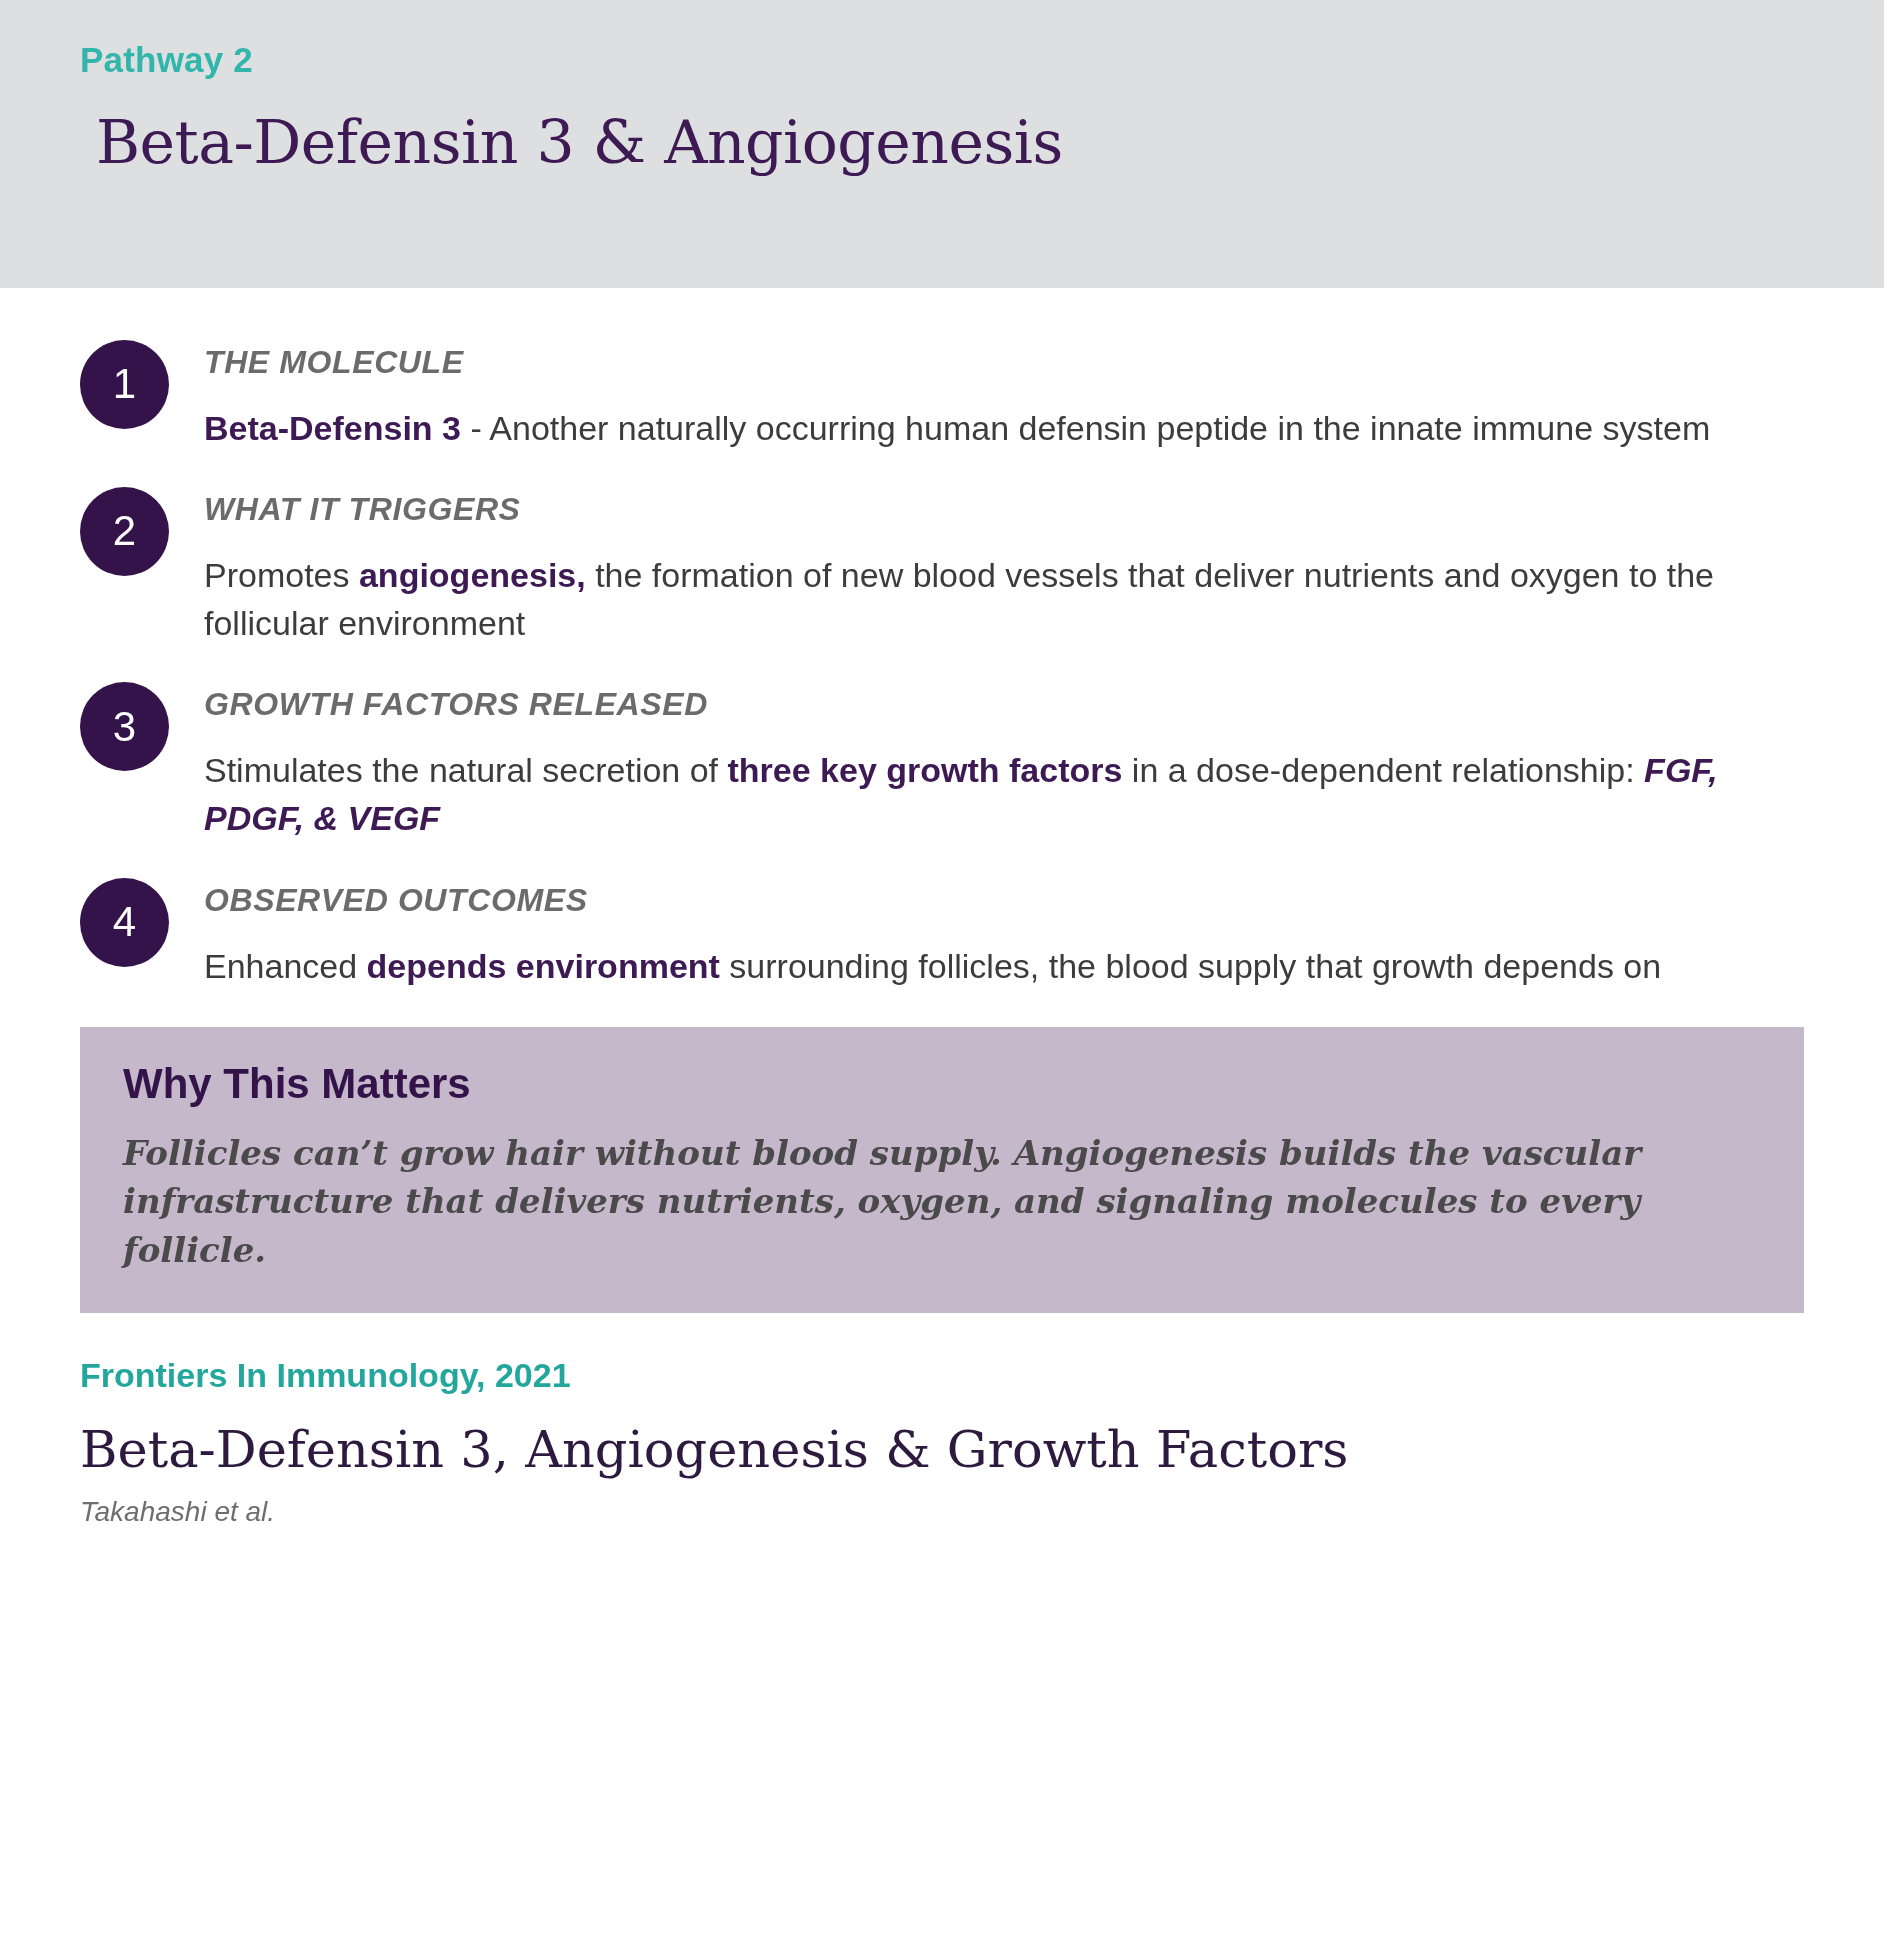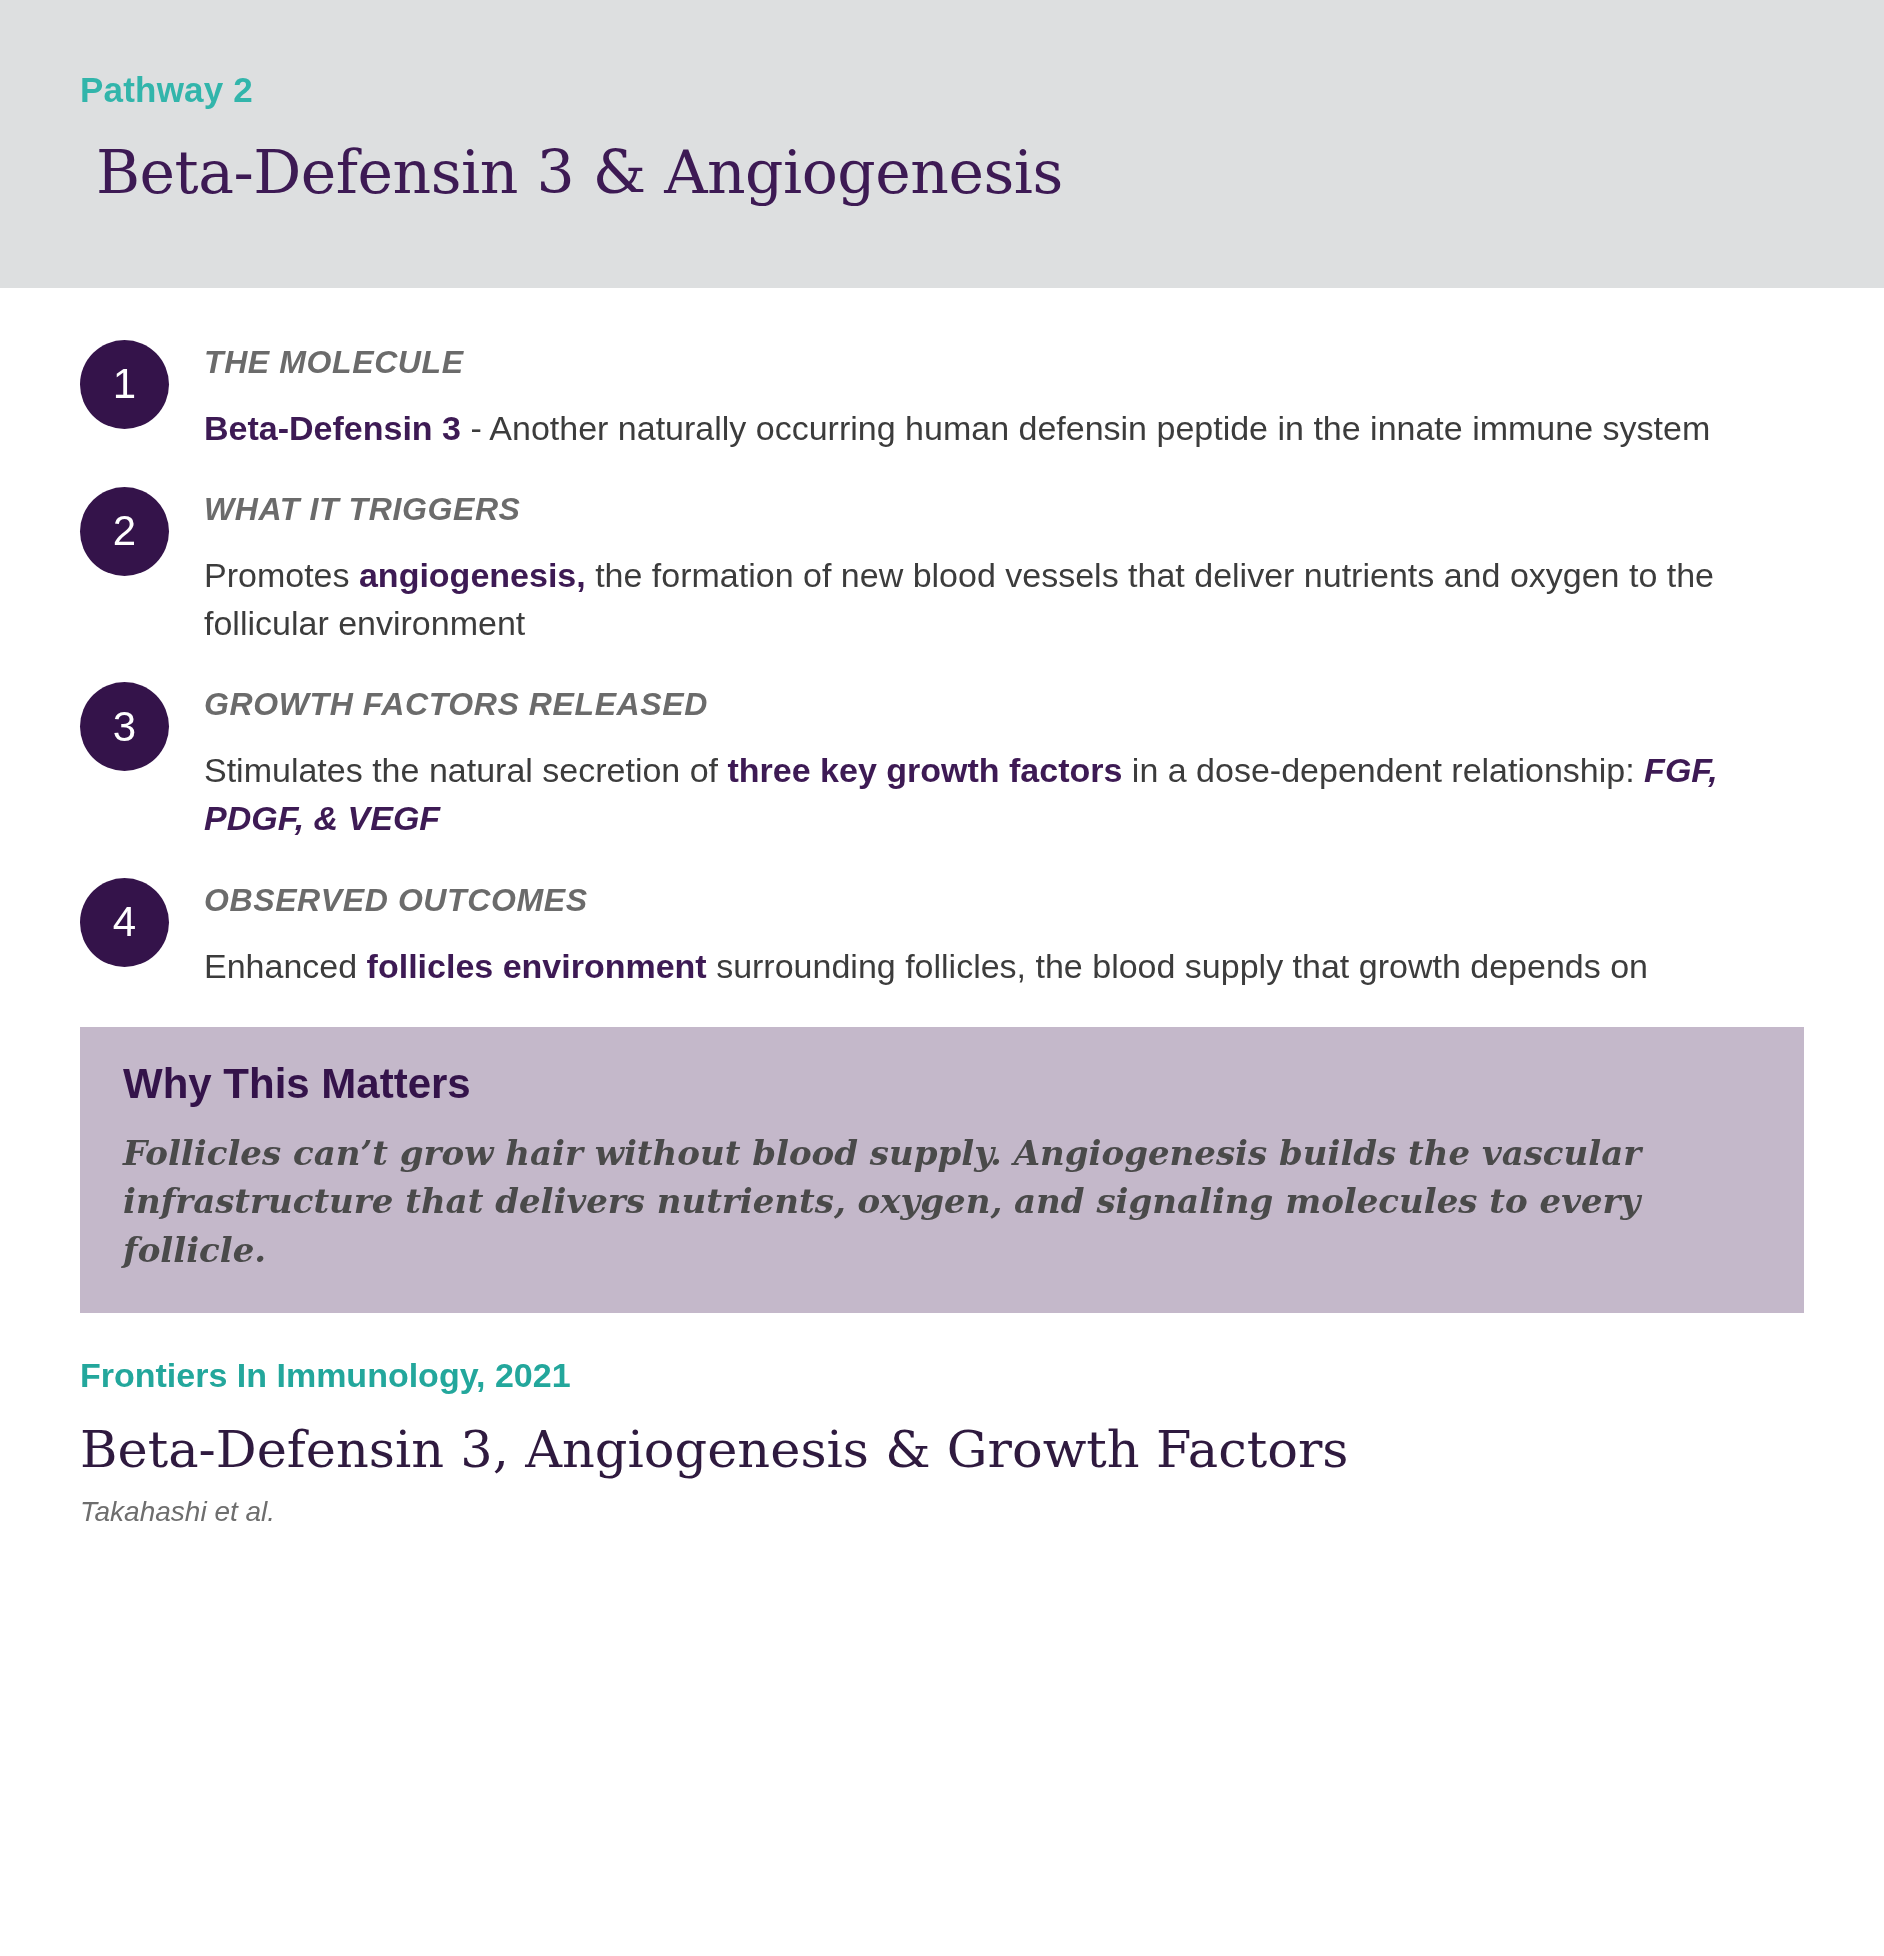--- a/index.html
+++ b/index.html
@@ -18,21 +18,21 @@
     position: relative;
     width: 1884px;
     height: 1956px;
     background: #ffffff;
     box-sizing: border-box;
   }
 
   
   .header {
     background: #dddfe0;
-    padding: 70px 0 50px 80px;
+    padding: 40px 0 50px 80px;
     box-sizing: border-box;
     height: 288px;
   }
   .eyebrow {
     color: #32b5ab;
     font-size: 35px;
     font-weight: bold;
     letter-spacing: 0.2px;
     margin: 0 0 27px 0;
   }
@@ -181,21 +181,21 @@
       <div class="step-body">
         <div class="step-label">GROWTH FACTORS RELEASED</div>
         <p class="step-text"><span>Stimulates the natural secretion of </span><b>three key growth factors</b><span> in a dose-dependent relationship: </span><i class="bi">FGF, PDGF, &amp; VEGF</i></p>
       </div>
     </div>
 
     <div class="step">
       <div class="badge">4</div>
       <div class="step-body">
         <div class="step-label">OBSERVED OUTCOMES</div>
-        <p class="step-text"><span>Enhanced </span><b>follicles environment</b><span> surrounding follicles, the blood supply that growth depends on</span></p>
+        <p class="step-text"><span>Enhanced </span><b>depends environment</b><span> surrounding follicles, the blood supply that growth depends on</span></p>
       </div>
     </div>
 
   </div>
 
   <div class="callout">
     <div class="callout-title">Why This Matters</div>
     <p class="callout-text">Follicles can’t grow hair without blood supply. Angiogenesis builds the vascular infrastructure that delivers nutrients, oxygen, and signaling molecules to every follicle.</p>
   </div>
 

